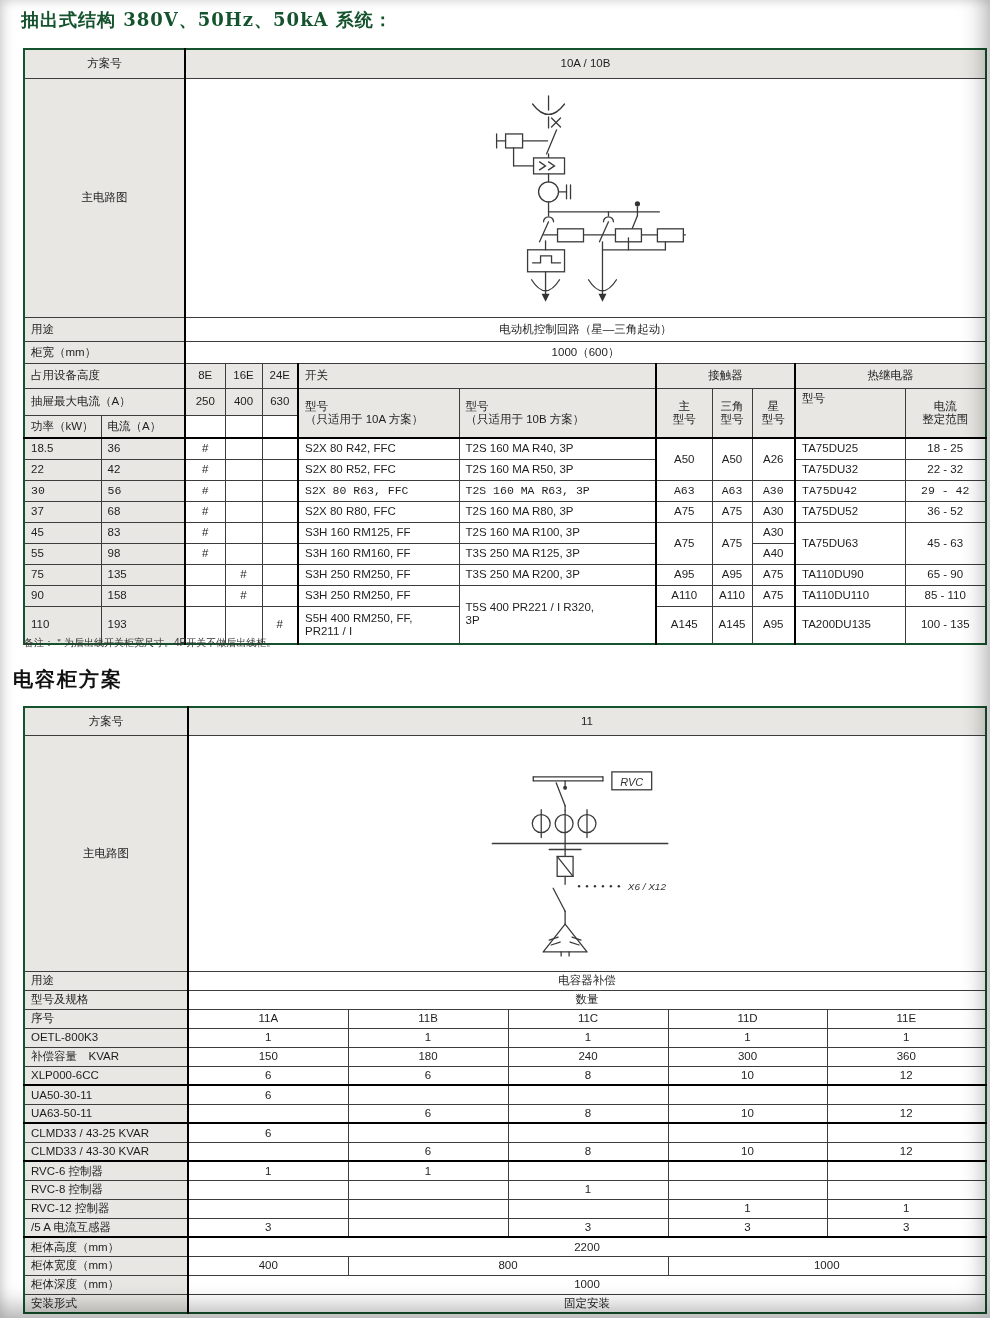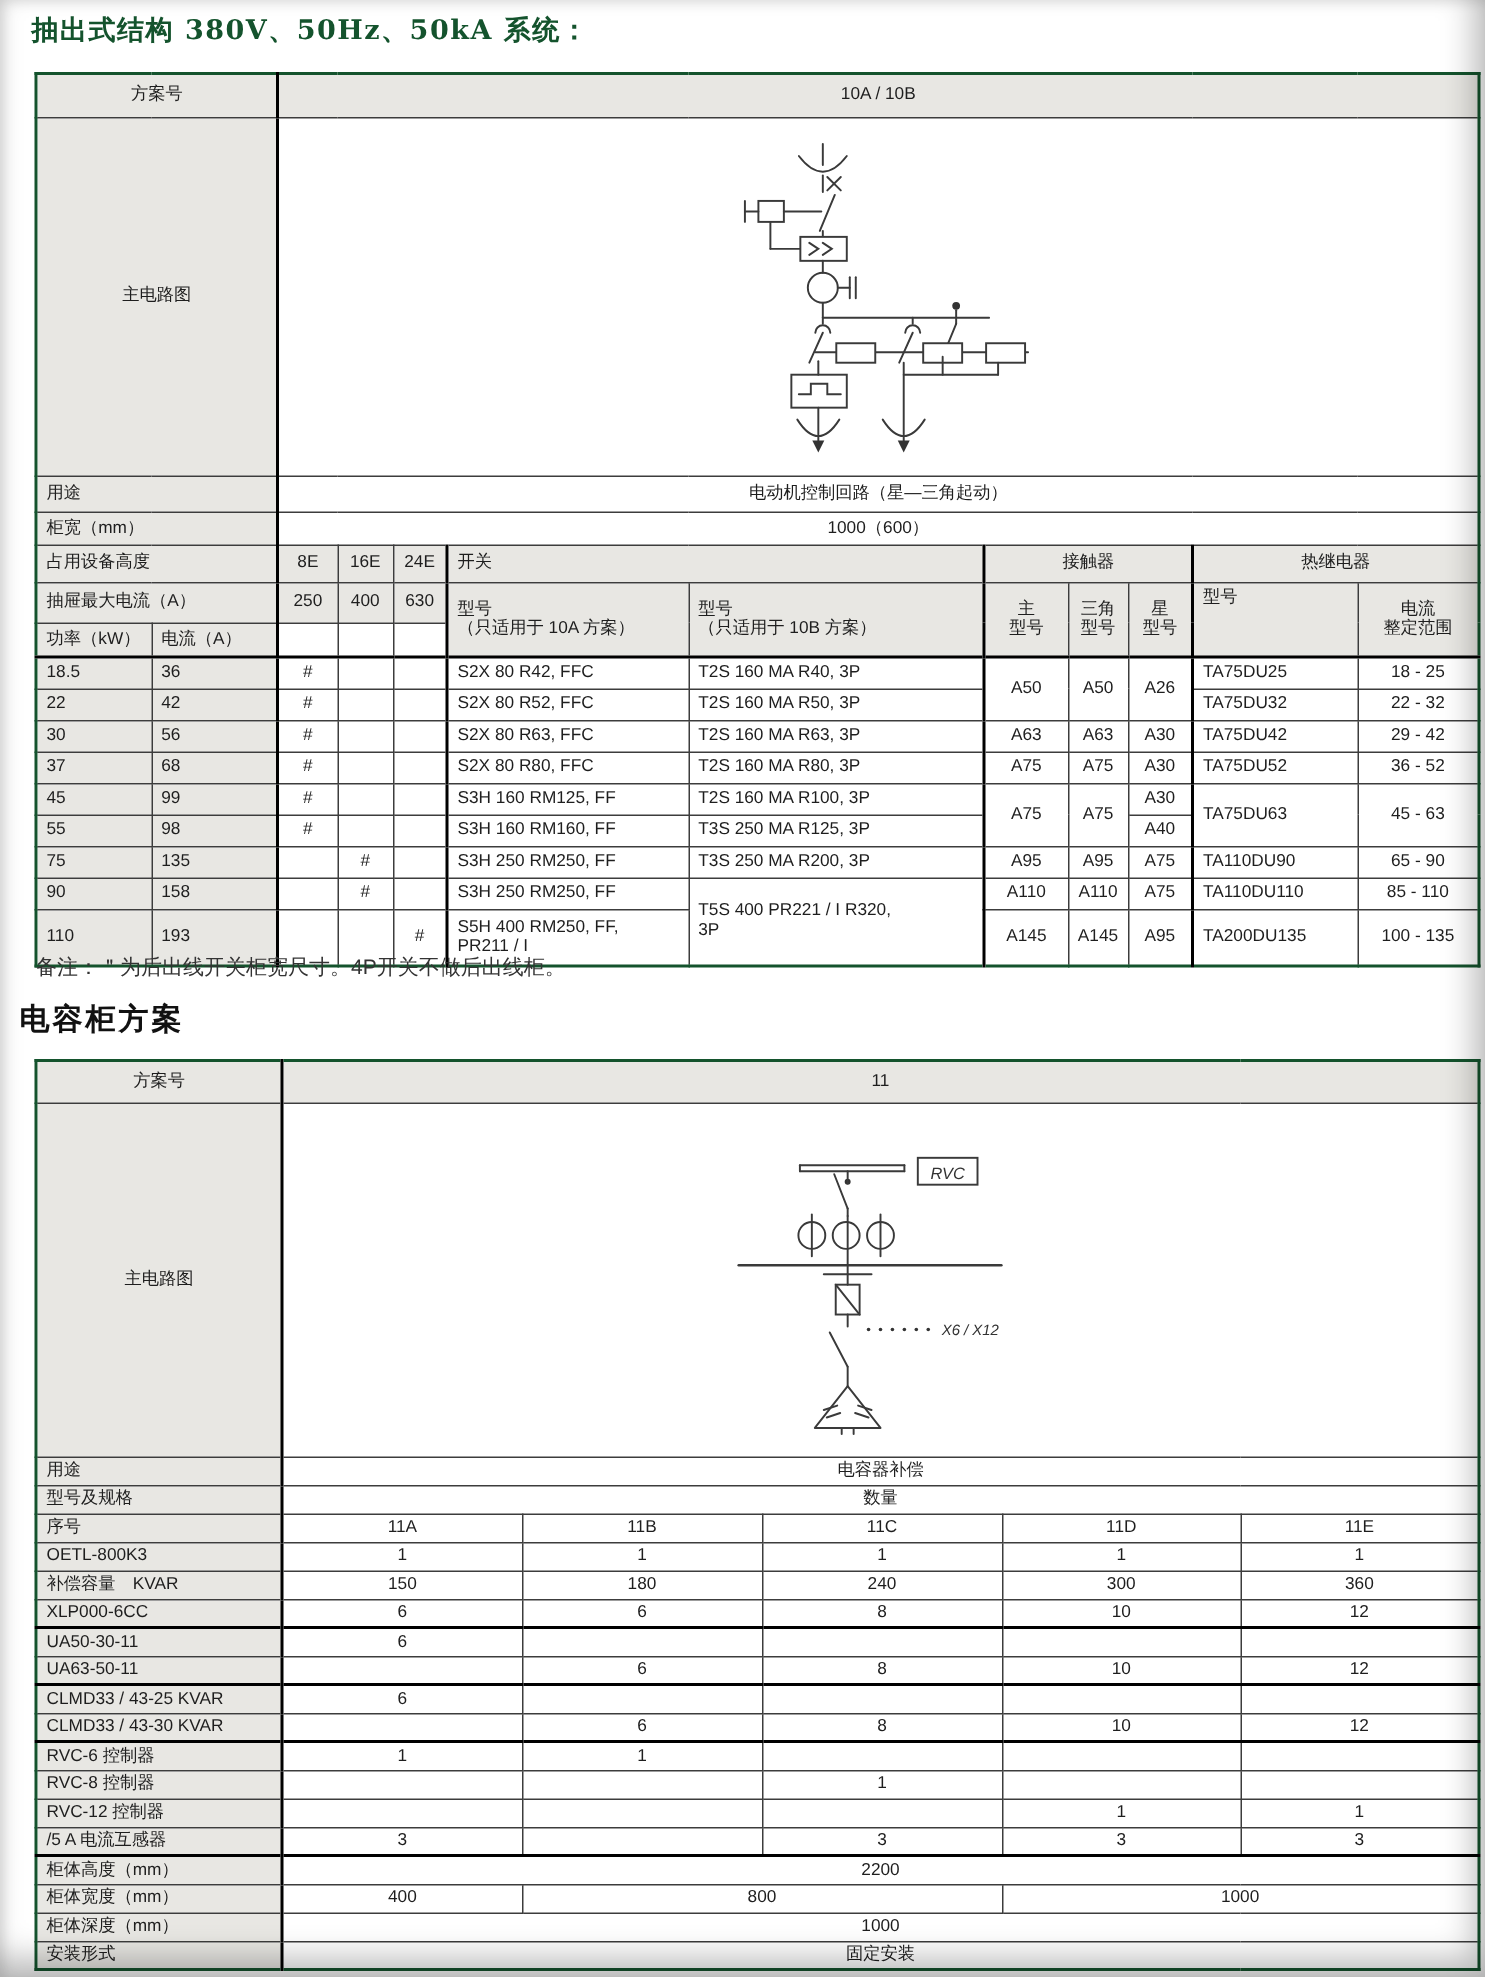--- a/index.html
+++ b/index.html
@@ -4,21 +4,21 @@
 <style>
   html,body{margin:0;padding:0;width:990px;height:1318px;overflow:hidden;background:#fff;
             font-family:"Liberation Sans",sans-serif;}
   .page{position:absolute;left:0;top:0;width:990px;height:1318px;background:#fff;}
   .edge-shade{position:absolute;inset:0;pointer-events:none;
               box-shadow:inset -7px -12px 22px rgba(0,0,0,.28), inset 3px 2px 8px rgba(0,0,0,.10);}
   .title1{position:absolute;left:21px;top:8px;font-family:"DejaVu Serif",serif;font-weight:bold;
           font-size:18px;color:#14532d;letter-spacing:1px;}
   .title2{position:absolute;left:13px;top:666px;font-family:"DejaVu Serif",serif;font-weight:bold;
           font-size:20px;color:#111;letter-spacing:2px;}
-  .note{position:absolute;left:24px;top:636px;font-size:14px;color:#333;}
+  .note{position:absolute;left:24px;top:636px;font-size:10px;color:#333;}
   table.t{border-collapse:collapse;table-layout:fixed;position:absolute;left:23px;background:#fff;
           border:2px solid #14532d;}
   #t1{top:48px;}
   #t2{top:706px;}
   td{border:1px solid #3c3c3c;font-size:11.5px;color:#1e1e1e;text-align:center;vertical-align:middle;
      padding:0 3px;white-space:pre-line;overflow:hidden;line-height:1.15;}
   td.hd,td.lab{background:#e8e7e3;}
   td.lft{text-align:left;padding-left:6px;padding-right:4px;}
   td.top{vertical-align:top;padding-top:3px;}
   td.r2{border-right:2px solid #000;}
@@ -179,21 +179,21 @@
           <td class="lab lft">22</td>
           <td class="lab lft r2">42</td>
           <td>#</td>
           <td></td>
           <td class="r2"></td>
           <td class="lft">S2X 80 R52, FFC</td>
           <td class="lft r2">T2S 160 MA R50, 3P</td>
           <td class="lft">TA75DU32</td>
           <td>22 - 32</td>
         </tr>
-        <tr style="height: 21px;">
+        <tr style="height: 21px; font-family: Liberation Mono, monospace;">
           <td class="lab lft">30</td>
           <td class="lab lft r2">56</td>
           <td>#</td>
           <td></td>
           <td class="r2"></td>
           <td class="lft">S2X 80 R63, FFC</td>
           <td class="lft r2">T2S 160 MA R63, 3P</td>
           <td>A63</td>
           <td>A63</td>
           <td class="r2">A30</td>
@@ -209,21 +209,21 @@
           <td class="lft">S2X 80 R80, FFC</td>
           <td class="lft r2">T2S 160 MA R80, 3P</td>
           <td>A75</td>
           <td>A75</td>
           <td class="r2">A30</td>
           <td class="lft">TA75DU52</td>
           <td>36 - 52</td>
         </tr>
         <tr style="height: 21px;">
           <td class="lab lft">45</td>
-          <td class="lab lft r2">99</td>
+          <td class="lab lft r2">83</td>
           <td>#</td>
           <td></td>
           <td class="r2"></td>
           <td class="lft">S3H 160 RM125, FF</td>
           <td class="lft r2">T2S 160 MA R100, 3P</td>
           <td rowspan="2">A75</td>
           <td rowspan="2">A75</td>
           <td class="r2">A30</td>
           <td rowspan="2" class="lft">TA75DU63</td>
           <td rowspan="2">45 - 63</td>

